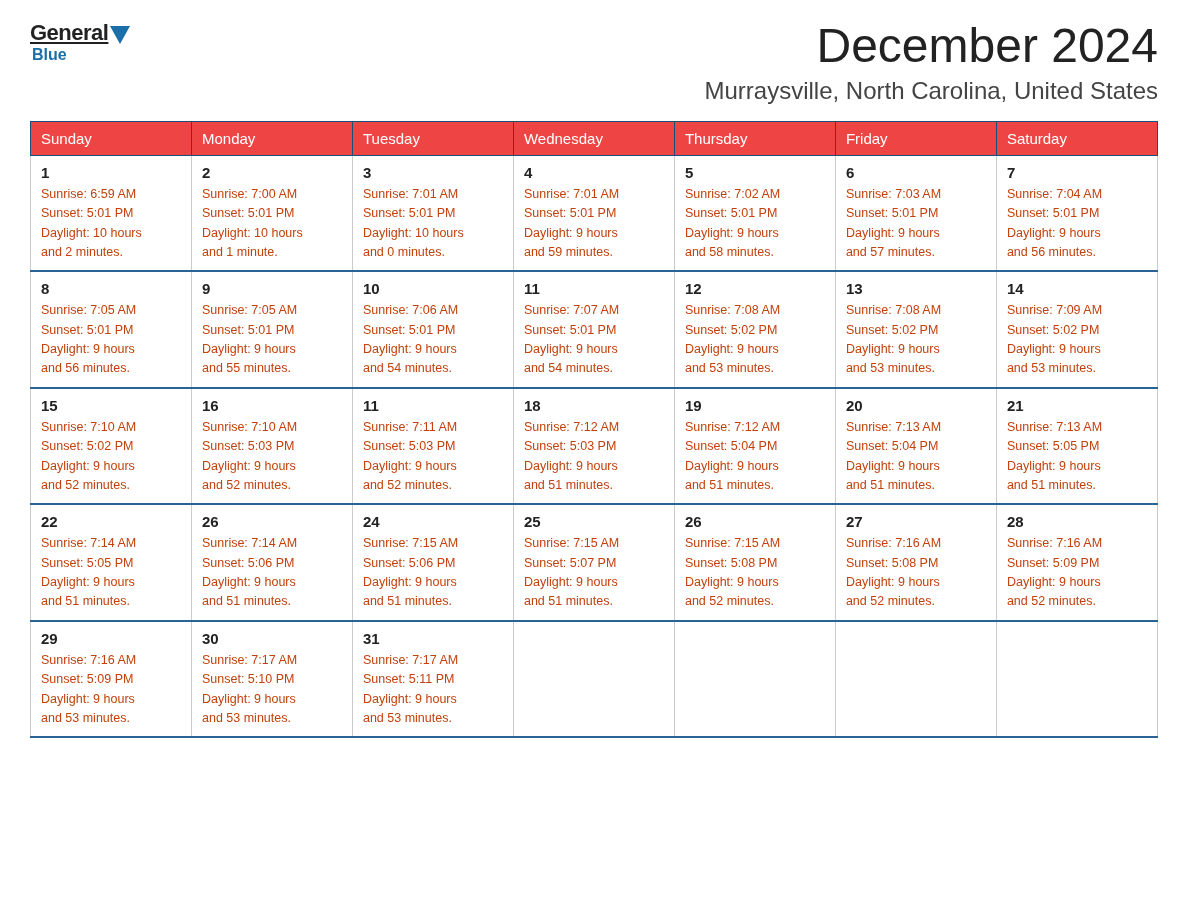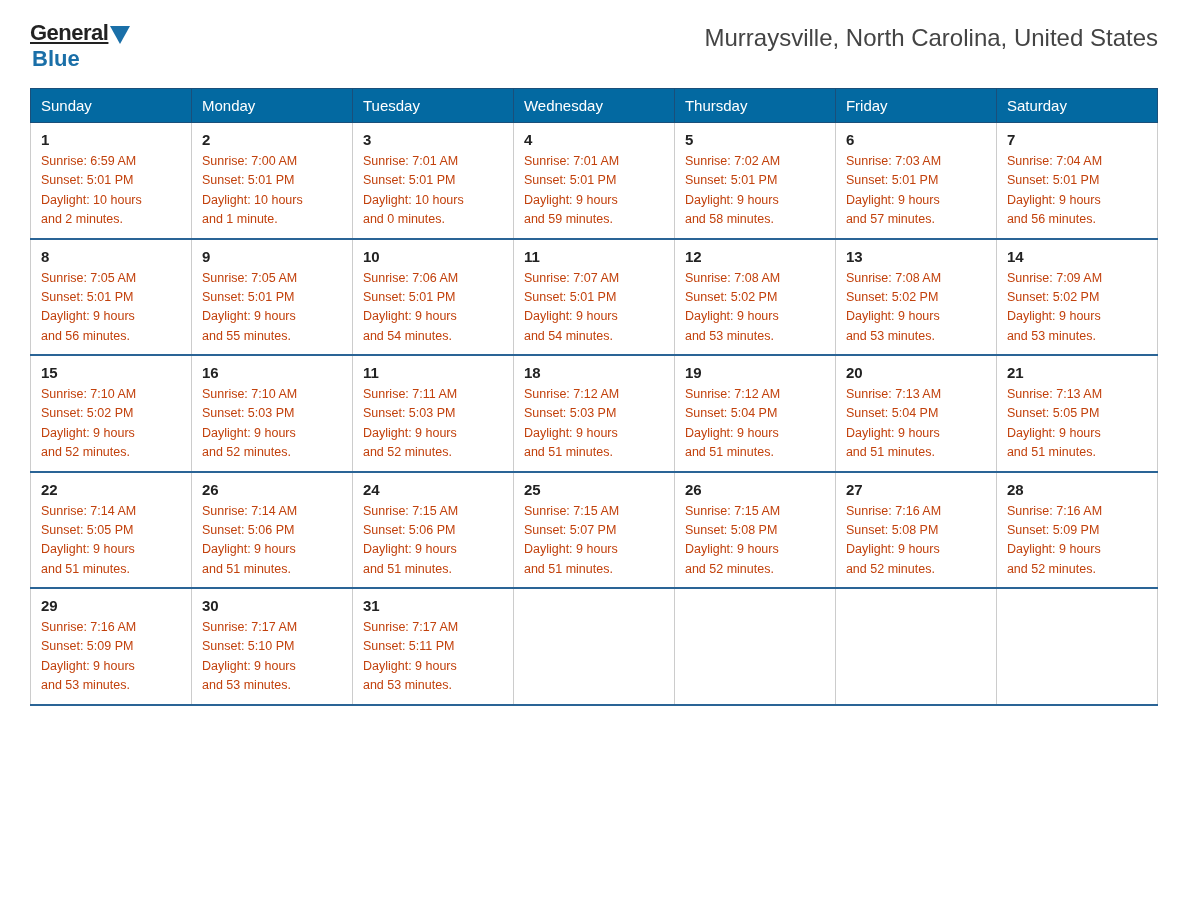--- a/index.html
+++ b/index.html
@@ -34,21 +34,21 @@
     .logo-arrow {
       width: 0;
       height: 0;
       border-left: 10px solid transparent;
       border-right: 10px solid transparent;
       border-top: 18px solid #1a6fa8;
       margin-left: 2px;
       margin-top: 4px;
     }
     .logo-blue {
-      font-size: 22px;
+      font-size: 16px;
       font-weight: bold;
       color: #1a6fa8;
       margin-left: 2px;
     }
     .title-area {
       text-align: right;
     }
     .main-title {
       font-size: 48px;
       font-weight: 400;
@@ -59,21 +59,21 @@
       font-size: 24px;
       color: #444;
       margin-top: 4px;
     }
     .calendar {
       width: 100%;
       border-collapse: collapse;
       margin-top: 4px;
     }
     .calendar thead tr th {
-      background-color: #0369a1;
+      background-color: #ef4444;
       color: white;
       padding: 8px 10px;
       text-align: left;
       font-size: 15px;
       font-weight: normal;
       border: 1px solid #1a4f7a;
     }
     .calendar tbody tr td {
       vertical-align: top;
       padding: 8px 10px;
@@ -107,20 +107,21 @@
 
 <div class="header-area">
   <div class="logo">
     <div class="logo-top">
       <span class="logo-general">General</span>
       <div class="logo-arrow"></div>
     </div>
     <span class="logo-blue">Blue</span>
   </div>
   <div class="title-area">
+    <div class="main-title">December 2024</div>
     <div class="subtitle">Murraysville, North Carolina, United States</div>
   </div>
 </div>
 
 <table class="calendar">
   <thead>
     <tr>
     <th>Sunday</th>
         <th>Monday</th>
         <th>Tuesday</th>

